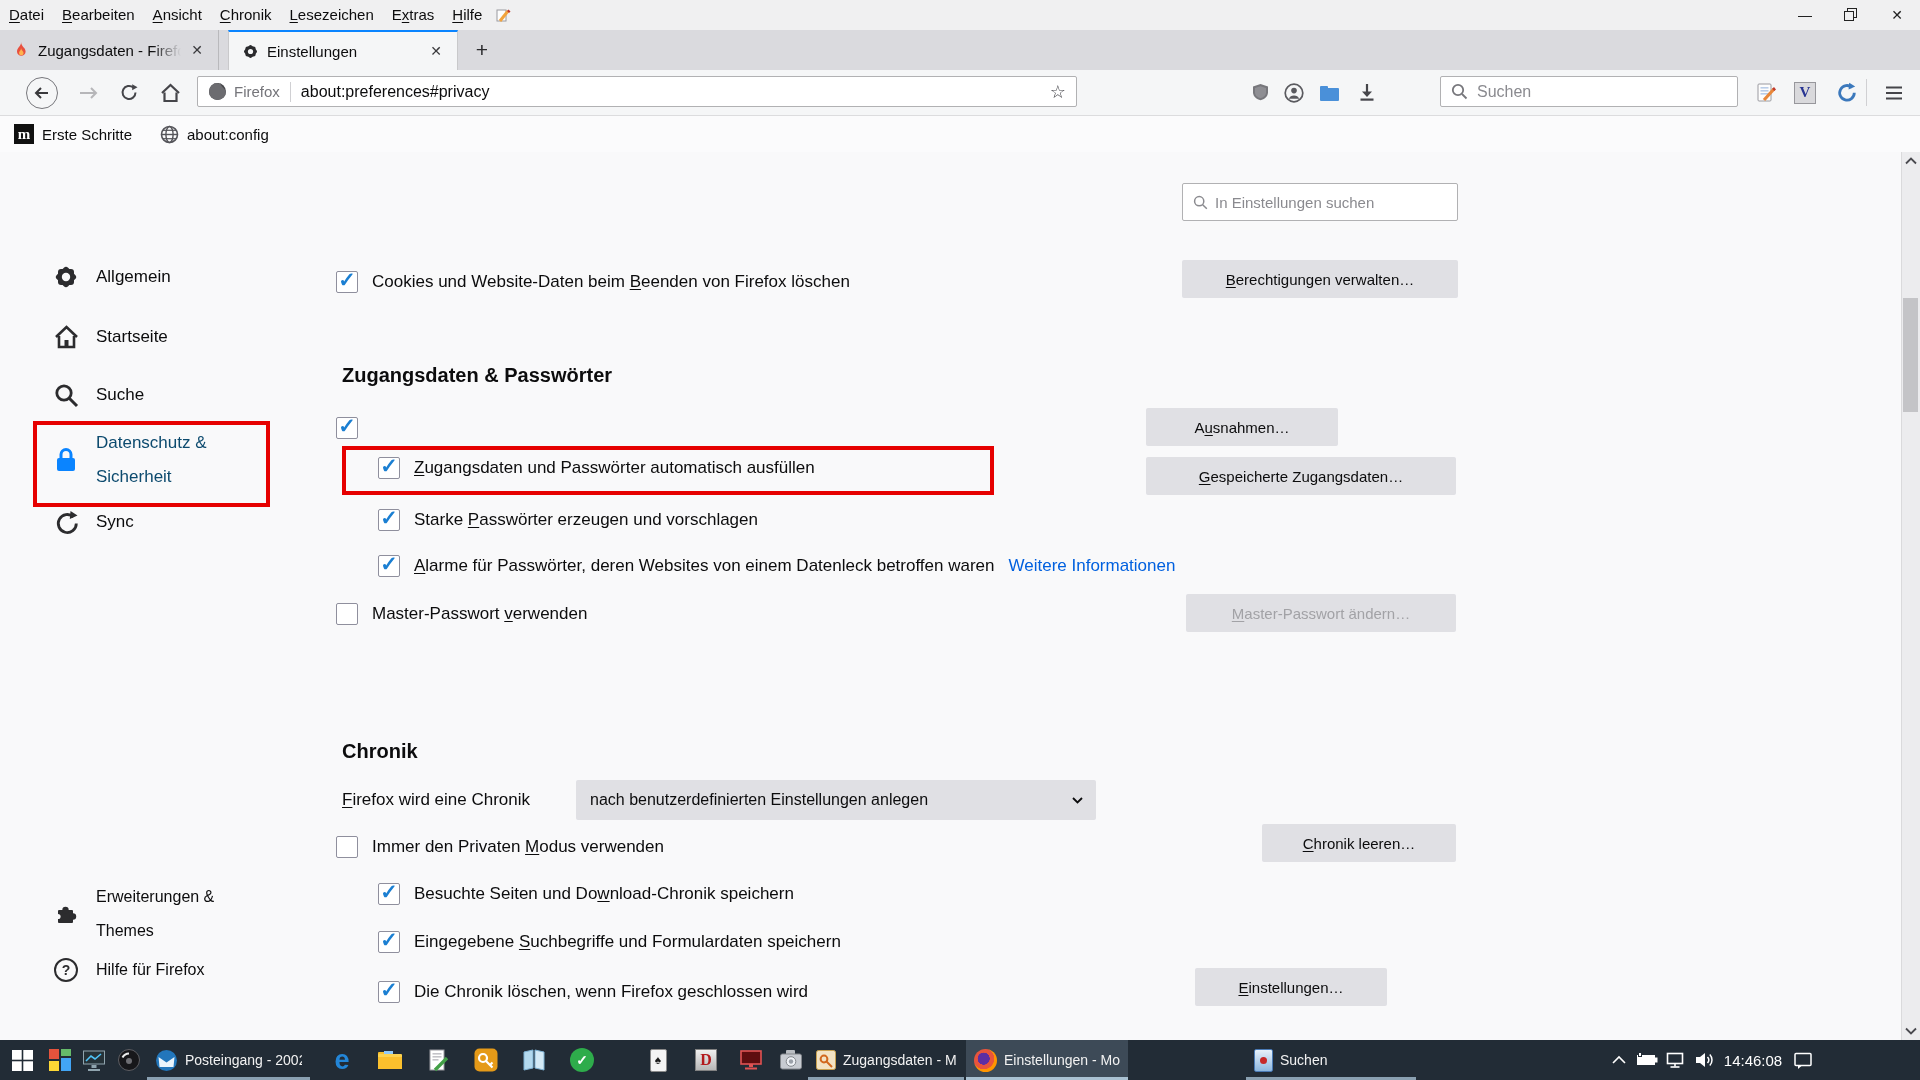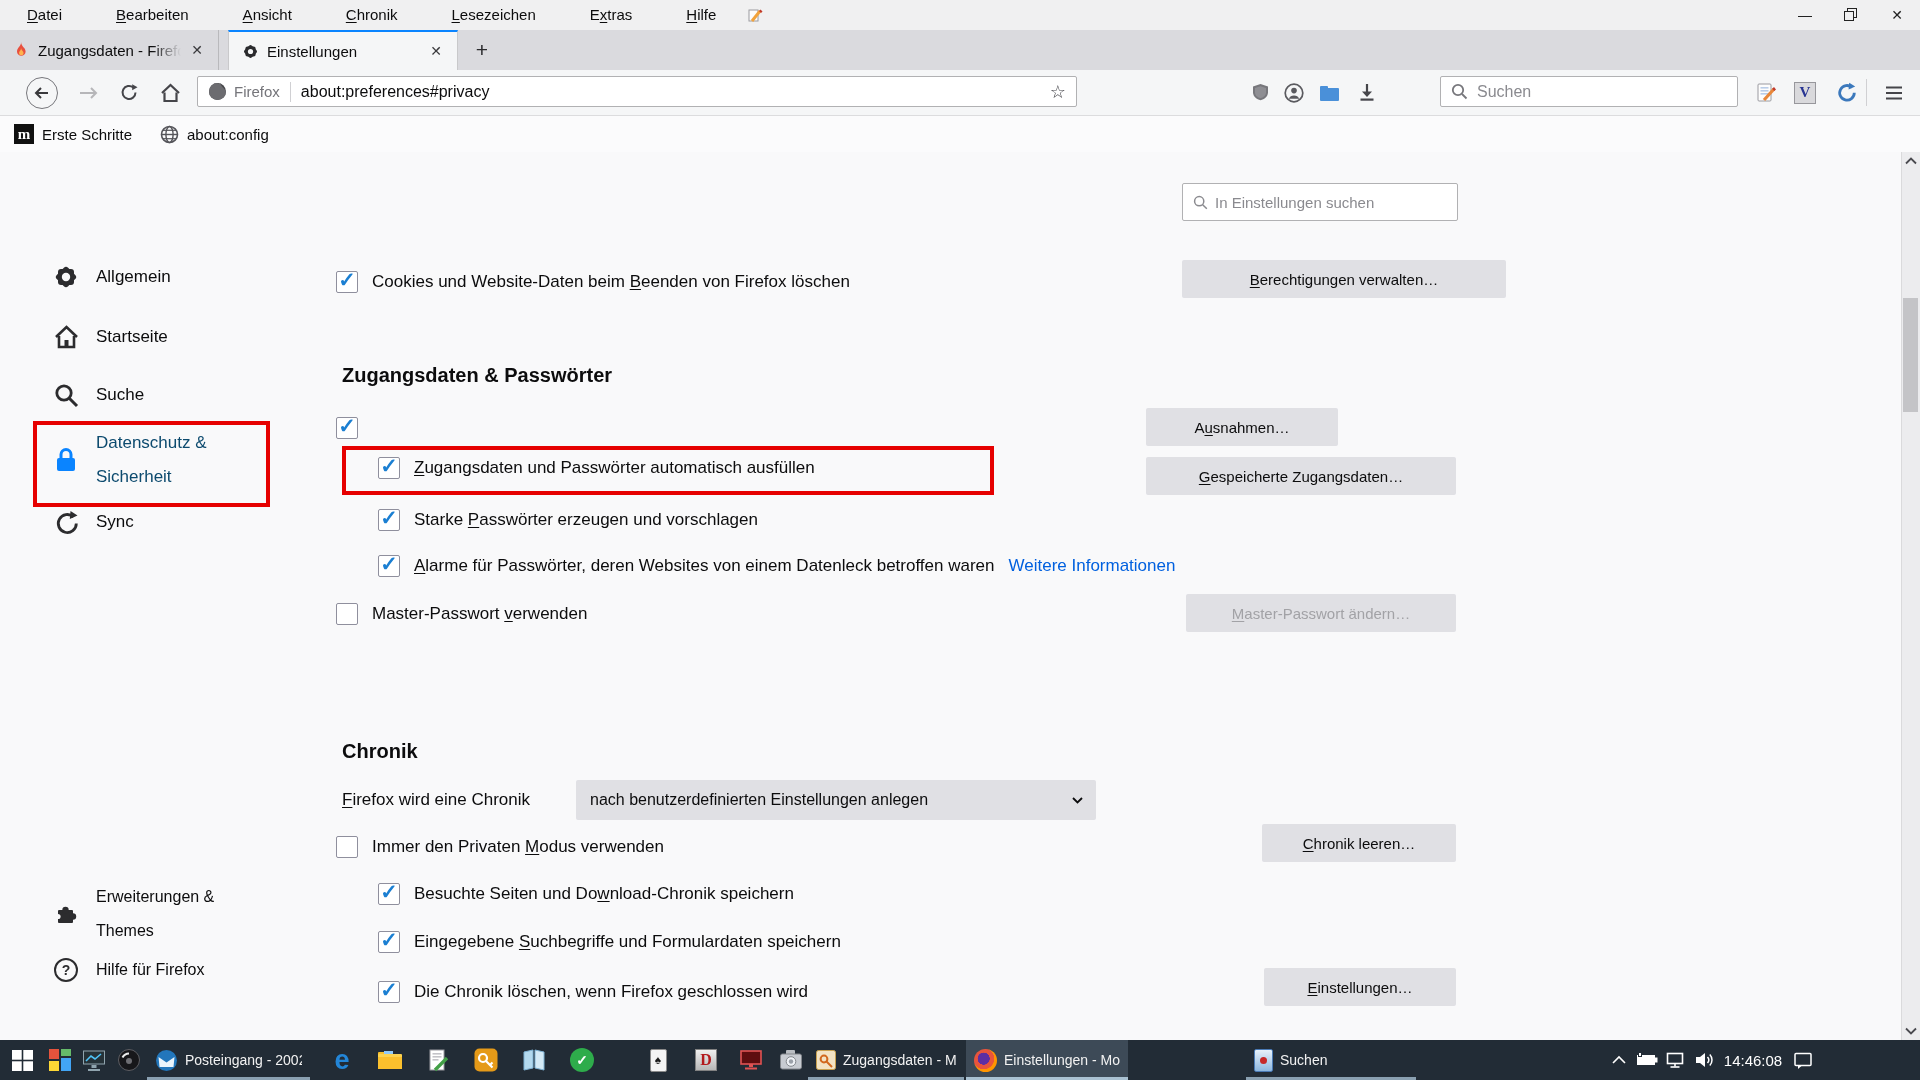--- a/index.html
+++ b/index.html
@@ -2,21 +2,21 @@
 <html><head>
 <meta charset="utf-8">
 <style>
   html,body{margin:0;padding:0;}
   body{font-family:"Liberation Sans",sans-serif;background:#444;}
   .win{position:relative;width:1920px;height:1080px;background:#f9f9fa;overflow:hidden;}
   .ak{text-decoration:underline;text-underline-offset:2px;}
 
   
   .menubar{position:absolute;top:0;left:0;right:0;height:30px;background:#f0f0f1;display:flex;align-items:center;font-size:15px;color:#0c0c0d;z-index:5;}
-  .menu-item{padding:0 27px;line-height:30px;cursor:default;}
+  .menu-item{padding:0 9px;line-height:30px;cursor:default;}
   .menu-pencil{margin-left:4px;display:flex;align-items:center;}
   .win-controls{position:absolute;top:0;right:0;height:30px;display:flex;z-index:6;}
   .wc{width:46px;height:30px;display:flex;align-items:center;justify-content:center;font-size:14px;color:#222;}
 
   
   .tabstrip{position:absolute;top:30px;left:0;right:0;height:40px;background:#dadade;}
   .tab{position:absolute;top:0;height:40px;display:flex;align-items:center;padding:0 8px 0 12px;box-sizing:border-box;}
   .tab-inactive{left:0;width:219px;border-right:1px solid #b9b9bc;}
   .tab-active{left:228px;width:230px;background:#f5f6f7;border-top:2px solid #0a84ff;border-left:1px solid #c9c9cb;border-right:1px solid #c9c9cb;}
   .tab .fav{width:18px;height:18px;margin-right:8px;flex:none;display:flex;align-items:center;justify-content:center;}
@@ -358,21 +358,21 @@
       </span>
       <span class="ph">In Einstellungen suchen</span>
     </div>
 
     <div class="srow" style="left:336px;top:119px;">
       <span class="cb checked">
           <span class="mark">✓</span>
         </span>
       <span><span>Cookies und Website-Daten beim </span><span class="ak">B</span><span>eenden von Firefox löschen</span></span>
     </div>
-    <div class="btn" style="left:1182px;top:108px;width:324px;height:38px;">
+    <div class="btn" style="left:1182px;top:108px;width:276px;height:38px;">
       <span><span></span><span class="ak">B</span><span>erechtigungen verwalten…</span></span>
     </div>
 
     <div class="sech" style="left:342px;top:212px;">Zugangsdaten &amp; Passwörter</div>
 
     <div class="srow" style="left:336px;top:265px;">
       <span class="cb checked">
           <span class="mark">✓</span>
         </span>
     </div>
@@ -445,21 +445,21 @@
           <span class="mark">✓</span>
         </span>
       <span><span>Eingegebene </span><span class="ak">S</span><span>uchbegriffe und Formulardaten speichern</span></span>
     </div>
     <div class="srow" style="left:378px;top:829px;">
       <span class="cb checked">
           <span class="mark">✓</span>
         </span>
       <span><span>Die Chronik löschen, wenn Firefox geschlossen wird</span><span class="ak"></span><span></span></span>
     </div>
-    <div class="btn" style="left:1264px;top:816px;width:192px;height:38px;">
+    <div class="btn" style="left:1195px;top:816px;width:192px;height:38px;">
       <span><span></span><span class="ak">E</span><span>instellungen…</span></span>
     </div>
   </div>
 
   <div class="scroll">
     <div class="schev" style="top:2px;">
         <svg width="12" height="8">
           <polyline points="1,6.5 6,1.5 11,6.5" fill="none" stroke="#4a4a4f" stroke-width="1.8"></polyline>
         </svg>
       </div>

